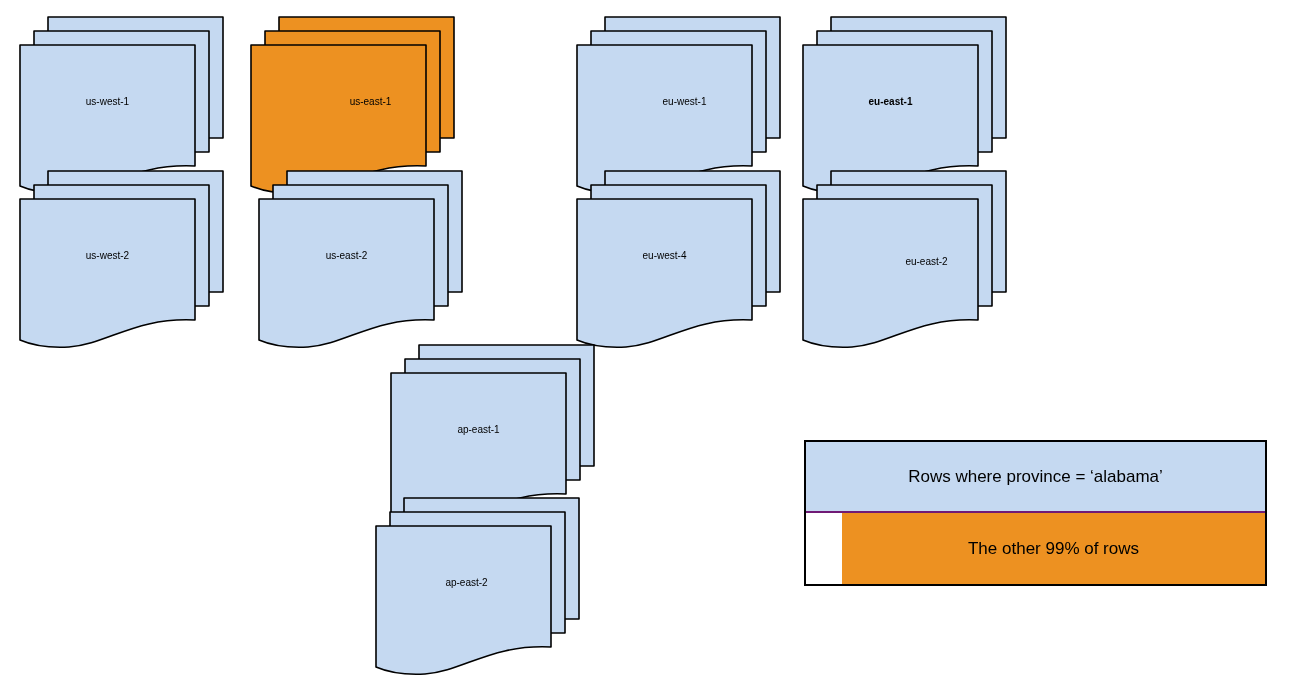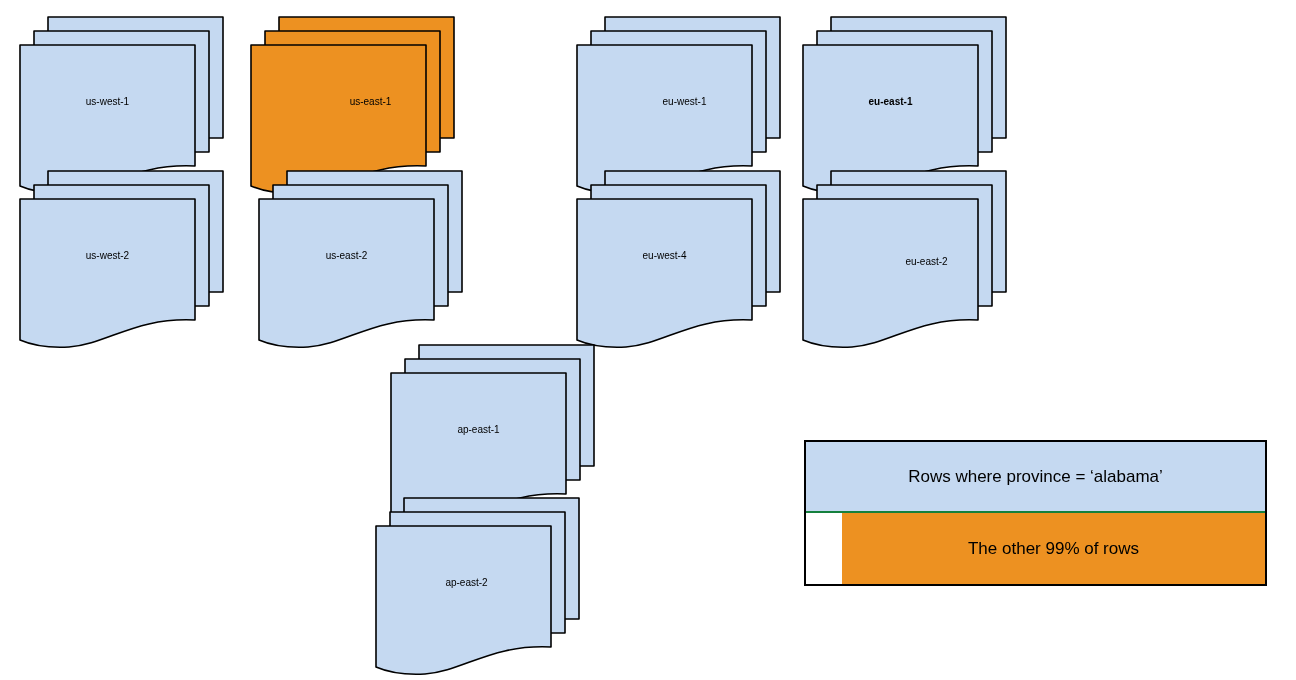--- a/index.html
+++ b/index.html
@@ -45,21 +45,21 @@
   }
   .legend-row {
     box-sizing: border-box;
     display: flex;
     align-items: center;
     justify-content: center;
     font-size: 17px;
     color: #000000;
   }
   .legend-row.first {
-    border-bottom: 2px solid #15803d;
+    border-bottom: 2px solid #701a75;
   }
 </style>
 </head>
 <body>
 
 <div id="canvas">
 
   <div id="stacks-layer">
       <div class="stack" style="left: 19px; top: 16px;">
         <svg width="207" height="175" viewBox="0 0 207 175">

